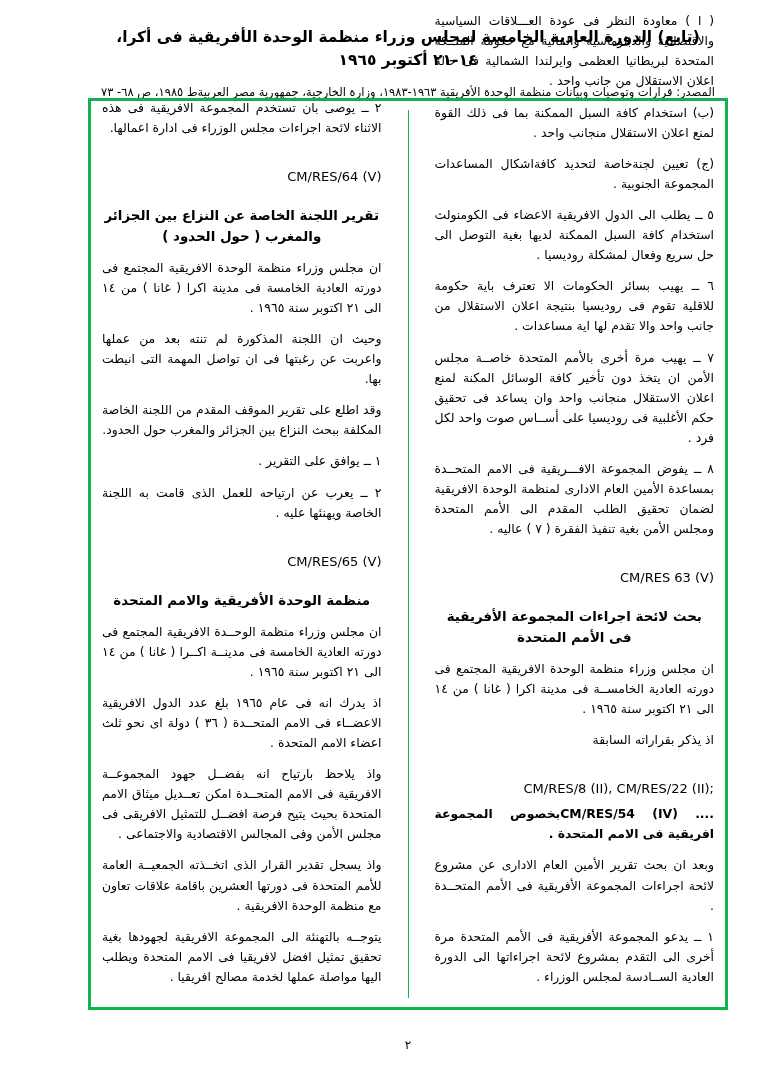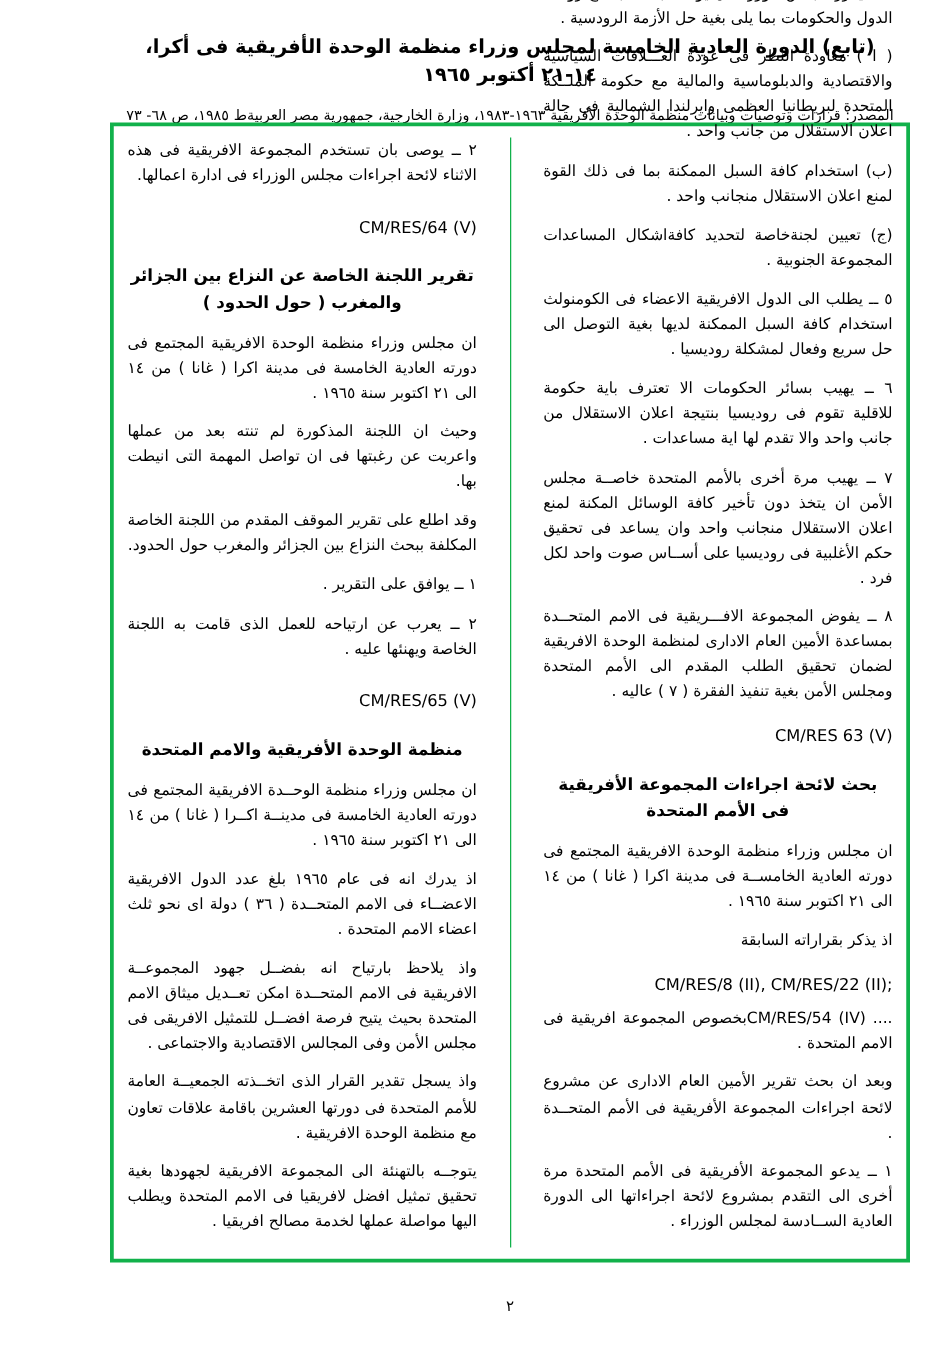--- a/index.html
+++ b/index.html
@@ -77,21 +77,21 @@
   }
   .heading {
     font-size: 13.4px;
     font-weight: bold;
     text-align: center;
     margin: 14px 0 10px 0;
     line-height: 1.55;
   }
   .code {
     font-size: 13px;
-    margin: 8px 0 8px 0;
+    margin: 20px 0 8px 0;
     text-align: right;
     direction: ltr;
     unicode-bidi: plaintext;
   }
   .center {
     text-align: center;
   }
   .spacer-sm { height: 6px; }
   .spacer-md { height: 14px; }
   .spacer-lg { height: 26px; }
@@ -99,20 +99,21 @@
     position: absolute;
     bottom: 26px;
     left: 0;
     right: 0;
     text-align: center;
     font-size: 12px;
   }
   .mixed {
     direction: rtl;
     unicode-bidi: isolate;
+    font-weight: bold;
   }
 </style>
 </head>
 <body>
 
 <div class="page">
 
   <div class="header">
     <div class="header-title">(تابع) الدورة العادية الخامسة لمجلس وزراء منظمة الوحدة الأفريقية فى أكرا، ١٤-٢١ أكتوبر ١٩٦٥</div>
     <div class="header-source">المصدر: قرارات وتوصيات وبيانات منظمة الوحدة الأفريقية ١٩٦٣-١٩٨٣، وزارة الخارجية، جمهورية مصر العربيةط ١٩٨٥، ص ٦٨- ٧٣</div>

